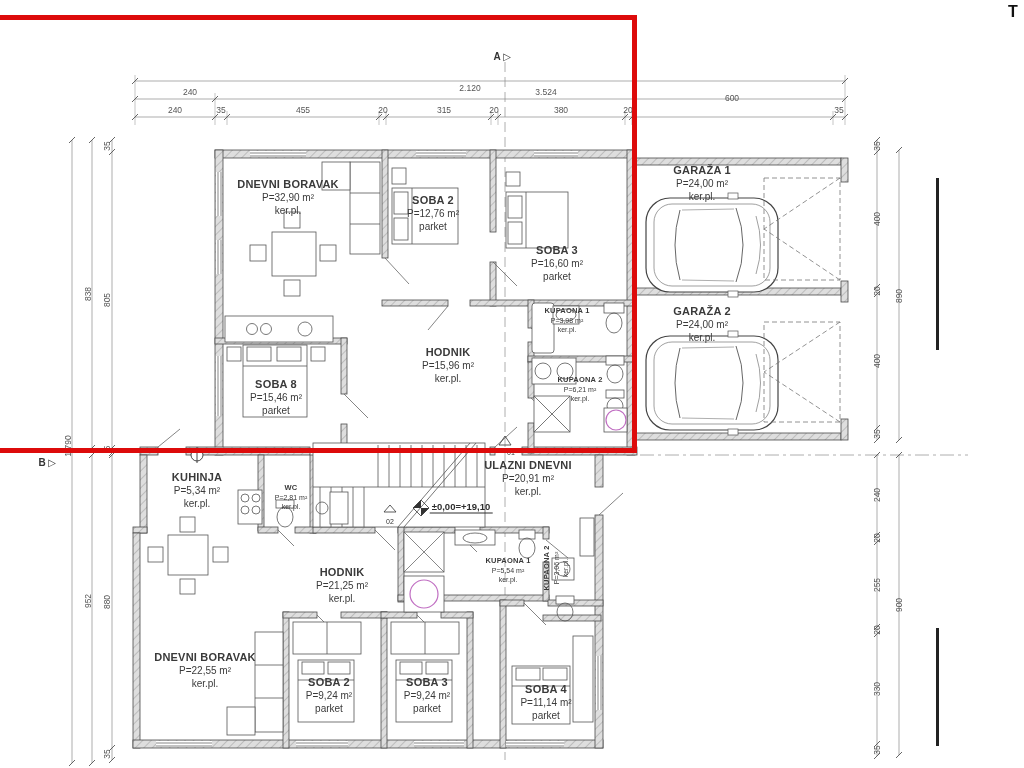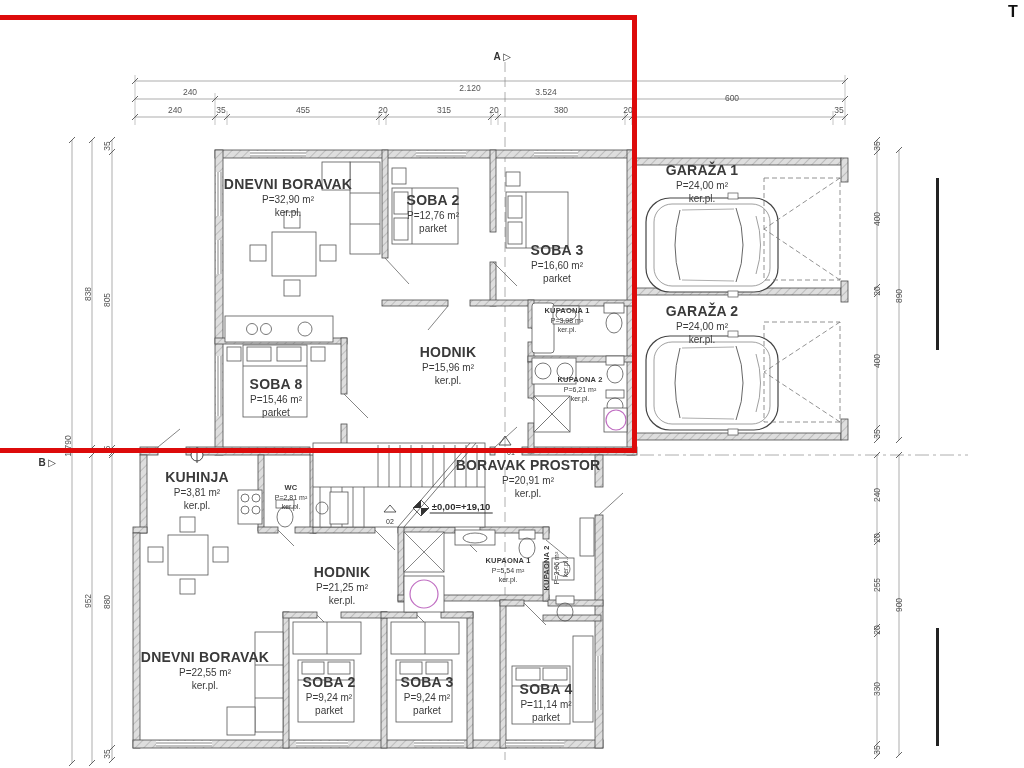--- a/index.html
+++ b/index.html
@@ -2,21 +2,21 @@
 <html><head>
 <meta charset="utf-8">
 <style>
   html,body{margin:0;padding:0;background:#fff;}
   .stage{position:relative;width:1024px;height:768px;background:#fff;overflow:hidden;
          font-family:"Liberation Sans",sans-serif;}
   .plan-svg{position:absolute;left:0;top:0;}
   
   .rl{position:absolute;transform:translate(-50%,-50%);text-align:center;color:#3a3a3a;
       line-height:1.3;white-space:nowrap;z-index:3;}
-  .rl b{display:block;font-size:14px;letter-spacing:.2px;}
+  .rl b{display:block;font-size:11px;letter-spacing:.2px;}
   .rl span{display:block;font-size:10px;}
   .rl.rot{transform:translate(-50%,-50%) rotate(-90deg);}
   .rl.sm b{font-size:7.5px}
   .rl.sm span{font-size:7px}
   
   .dim{position:absolute;transform:translate(-50%,-50%);font-size:8.5px;color:#555;
        white-space:nowrap;z-index:3;}
   .dim.v{transform:translate(-50%,-50%) rotate(-90deg);}
   
   .gm{position:absolute;transform:translate(-50%,-50%);font-size:10px;color:#333;z-index:3;}
@@ -408,30 +408,30 @@
     <span>P=24,00 m²</span>
     <span>ker.pl.</span>
   </div>
   <div class="rl" style="left:702px;top:324px">
     <b>GARAŽA 2</b>
     <span>P=24,00 m²</span>
     <span>ker.pl.</span>
   </div>
   <div class="rl" style="left:197px;top:490px">
     <b>KUHINJA</b>
-    <span>P=3,81 m²</span>
+    <span>P=5,34 m²</span>
     <span>ker.pl.</span>
   </div>
   <div class="rl sm" style="left:291px;top:497px;z-index:4">
     <b>WC</b>
     <span>P=2,81 m²</span>
     <span>ker.pl.</span>
   </div>
   <div class="rl" style="left:528px;top:478px">
-    <b>BORAVAK PROSTOR</b>
+    <b>ULAZNI DNEVNI</b>
     <span>P=20,91 m²</span>
     <span>ker.pl.</span>
   </div>
   <div class="rl" style="left:342px;top:585px">
     <b>HODNIK</b>
     <span>P=21,25 m²</span>
     <span>ker.pl.</span>
   </div>
   <div class="rl sm" style="left:508px;top:570px;z-index:4">
     <b>KUPAONA 1</b>

